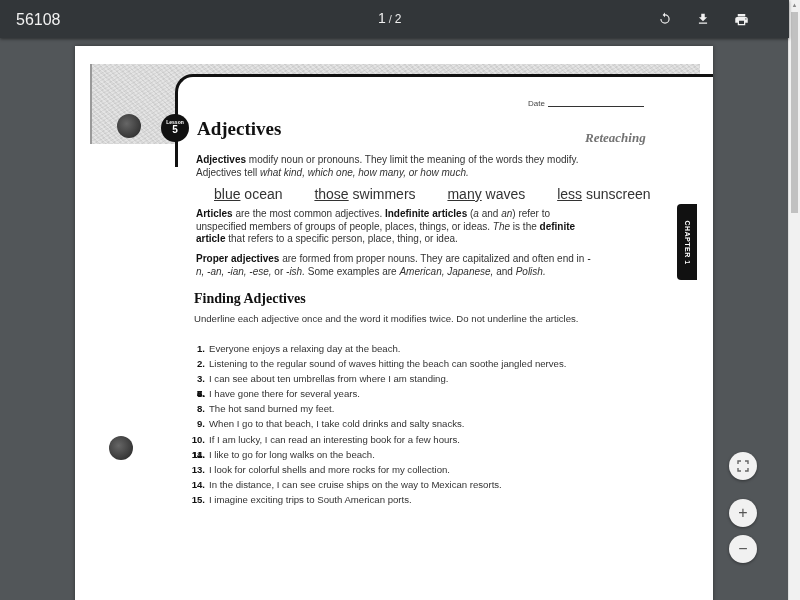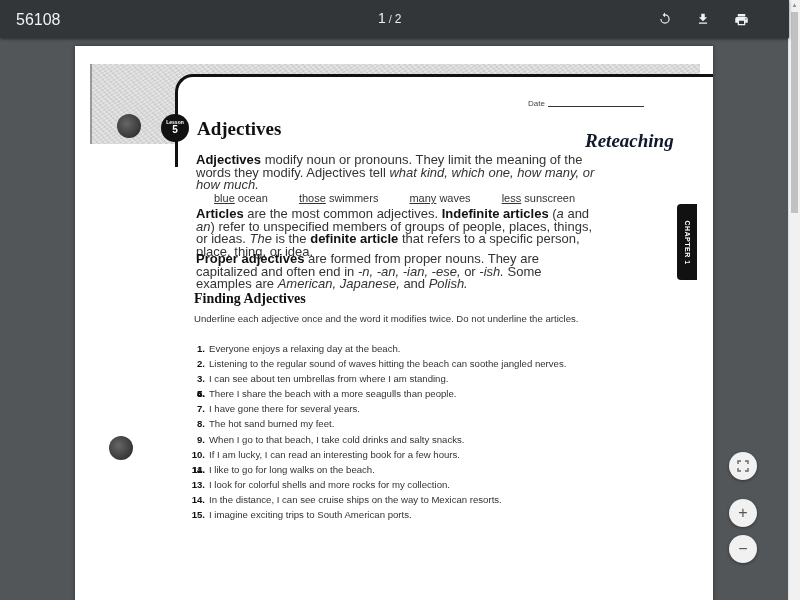--- a/index.html
+++ b/index.html
@@ -52,30 +52,30 @@
       position:absolute; left:86px; top:68px; width:28px; height:28px; border-radius:50%;
       background:#111; color:#fff; text-align:center; z-index:2;
     }
     .lesson-badge .l1 { font-size:5px; font-weight:bold; display:block; margin-top:5px; }
     .lesson-badge .l2 { font-size:10px; font-weight:bold; display:block; line-height:10px;}
     .name-line { position:absolute; left:123px; top:47px; font-size:8px; color:#444; }
     .name-line .ln { display:inline-block; width:285px; border-bottom:1px solid #333; margin-left:3px; vertical-align:-1px;}
     .date-line { position:absolute; left:453px; top:53px; font-size:8px; color:#444; }
     .date-line .ln { display:inline-block; width:96px; border-bottom:1px solid #333; margin-left:3px; vertical-align:-1px;}
     .lesson-title { position:absolute; left:122px; top:72px; font-family:"Liberation Serif", serif; font-weight:bold; font-size:19px; color:#111; }
-    .reteaching { position:absolute; left:510px; top:84px; font-family:"Liberation Serif", serif; font-weight:bold; font-style:italic; font-size:19px; color:#0f172a; }
+    .reteaching { position:absolute; left:510px; top:84px; font-family:"Liberation Serif", serif; font-weight:bold; font-style:italic; font-size:13px; color:#737373; }
     .chapter-tab {
       position:absolute; left:602px; top:158px; width:20px; height:76px; background:#111;
       border-radius:4px 0 0 4px; color:#fff; font-size:7px; font-weight:bold;
       display:flex; align-items:center; justify-content:center;
     }
     .chapter-tab span { transform:rotate(90deg); white-space:nowrap; letter-spacing:0.5px; }
-    .para { position:absolute; left:121px; width:400px; font-size:13px; line-height:12.5px; color:#333; }
+    .para { position:absolute; left:121px; width:400px; font-size:10px; line-height:12.5px; color:#333; }
     .para b { color:#111; }
-    .examples { position:absolute; left:139px; top:140px; font-size:11px; color:#333;margin-top:6px; }
+    .examples { position:absolute; left:139px; top:140px; font-size:14px; color:#333; }
     .examples span.ex { margin-right:28px; }
     .examples u { text-decoration:underline; }
     .section-title { position:absolute; left:119px; top:245px; font-family:"Liberation Serif", serif; font-weight:bold; font-size:14px; color:#111; }
     .instructions { position:absolute; left:119px; top:267px; width:400px; font-size:9.6px; line-height:12.5px; color:#333; }
     .items { position:absolute; left:110px; top:297px; width:420px; margin:0; padding:0; list-style:none; }
     .items li { font-size:9.6px; line-height:12.4px; color:#333; margin-bottom:2.7px; position:relative; padding-left:24px; }
     .items li .num { position:absolute; left:0; width:20px; text-align:right; font-weight:bold; color:#111; }
 
     .fab {
       position:absolute; left:729px; width:28px; height:28px; border-radius:50%;
@@ -150,21 +150,21 @@
 
   <div class="section-title">Finding Adjectives</div>
   <div class="instructions">Underline each adjective once and the word it modifies twice. Do not underline the articles.</div>
 
   <ol class="items">
     <li><span class="num">1.</span><span>Everyone enjoys a relaxing day at the beach.</span></li>
     <li><span class="num">2.</span><span>Listening to the regular sound of waves hitting the beach can soothe jangled nerves.</span></li>
     <li><span class="num">3.</span><span>I can see about ten umbrellas from where I am standing.</span></li>
     <li><span class="num">4.</span></li>
     <li><span class="num">5.</span></li>
-    <li><span class="num">6.</span><span>There I share the beach with a more seagulls than people.</span></li>
+    <li><span class="num">6.</span></li>
     <li><span class="num">7.</span><span>I have gone there for several years.</span></li>
     <li><span class="num">8.</span><span>The hot sand burned my feet.</span></li>
     <li><span class="num">9.</span><span>When I go to that beach, I take cold drinks and salty snacks.</span></li>
     <li><span class="num">10.</span><span>If I am lucky, I can read an interesting book for a few hours.</span></li>
     <li><span class="num">11.</span></li>
     <li><span class="num">14.</span><span>I like to go for long walks on the beach.</span></li>
     <li><span class="num">13.</span><span>I look for colorful shells and more rocks for my collection.</span></li>
     <li><span class="num">14.</span><span>In the distance, I can see cruise ships on the way to Mexican resorts.</span></li>
     <li><span class="num">15.</span><span>I imagine exciting trips to South American ports.</span></li>
   </ol>

